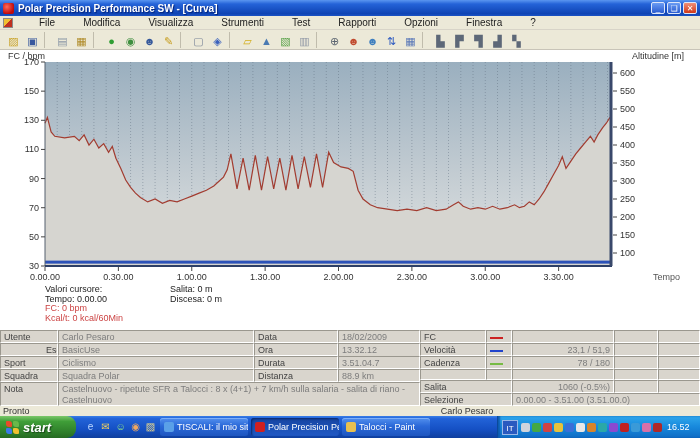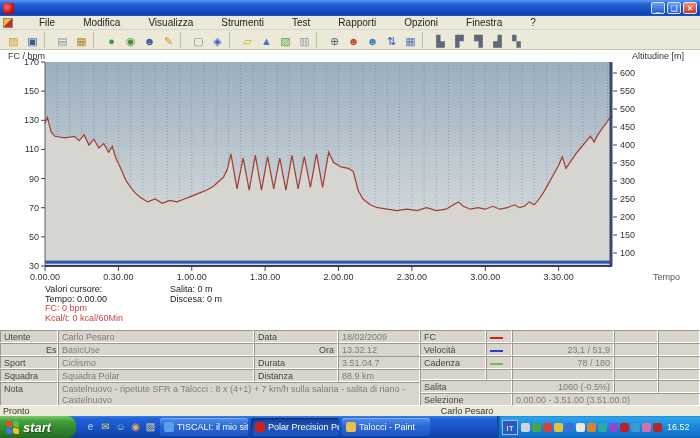--- a/index.html
+++ b/index.html
@@ -97,20 +97,21 @@
   .tray-ic { width:9px; height:9px; border-radius:2px; }
   .clock { color:#fff; font-size:9px; margin-left:5px; }
 </style>
 </head>
 <body>
 
 <div class="window">
 
   <div class="titlebar">
     <span class="app-icon"></span>
+    <span class="titletext">Polar Precision Performance SW - [Curva]</span>
     <span class="winbtns">
       <span class="winbtn">_</span>
       <span class="winbtn">❏</span>
       <span class="winbtn close">✕</span>
     </span>
   </div>
 
   <div class="menubar">
     <span class="doc-icon"></span>
   <span class="menu-item">File</span>
@@ -293,21 +294,21 @@
     </div>
   </div>
 
   <div class="dtable" id="dtable">
       <div class="cell" style="left: 0px; top: 0px; width: 58px; height: 13px;">Utente</div>
       <div class="cell val" style="left: 58px; top: 0px; width: 196px; height: 13px;">Carlo Pesaro</div>
       <div class="cell" style="left: 254px; top: 0px; width: 84px; height: 13px;">Data</div>
       <div class="cell val" style="left: 338px; top: 0px; width: 82px; height: 13px;">18/02/2009</div>
       <div class="cell" style="left: 0px; top: 13px; width: 58px; height: 13px; padding-left: 45px;">Esercizio</div>
       <div class="cell val" style="left: 58px; top: 13px; width: 196px; height: 13px;">BasicUse</div>
-      <div class="cell" style="left: 254px; top: 13px; width: 84px; height: 13px; text-align: right;">Ora</div>
+      <div class="cell" style="left: 254px; top: 13px; width: 84px; height: 13px;">Ora</div>
       <div class="cell val" style="left: 338px; top: 13px; width: 82px; height: 30px;">13.32.12</div>
       <div class="cell" style="left: 0px; top: 26px; width: 58px; height: 13px;">Sport</div>
       <div class="cell val" style="left: 58px; top: 26px; width: 196px; height: 13px;">Ciclismo</div>
       <div class="cell" style="left: 254px; top: 26px; width: 84px; height: 13px;">Durata</div>
       <div class="cell val" style="left: 338px; top: 26px; width: 82px; height: 13px;">3.51.04.7</div>
       <div class="cell" style="left: 0px; top: 39px; width: 58px; height: 13px;">Squadra</div>
       <div class="cell val" style="left: 58px; top: 39px; width: 196px; height: 13px;">Squadra Polar</div>
       <div class="cell" style="left: 254px; top: 39px; width: 84px; height: 13px;">Distanza</div>
       <div class="cell val" style="left: 338px; top: 39px; width: 82px; height: 13px;">88.9 km</div>
       <div class="cell" style="left: 0px; top: 52px; width: 58px; height: 24px;">Nota</div>

